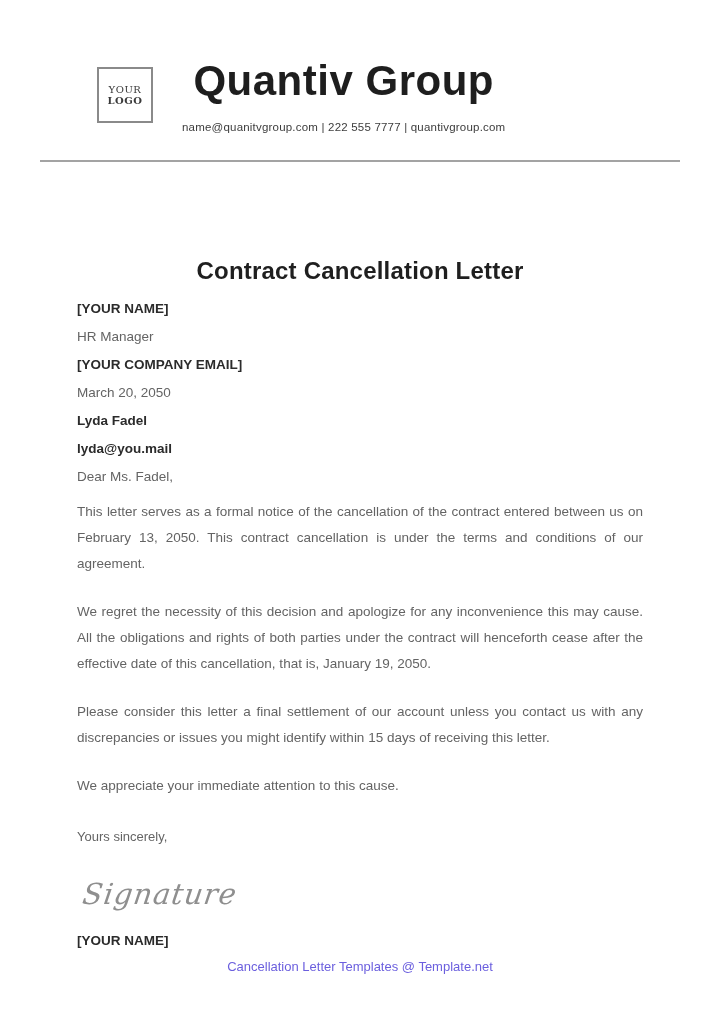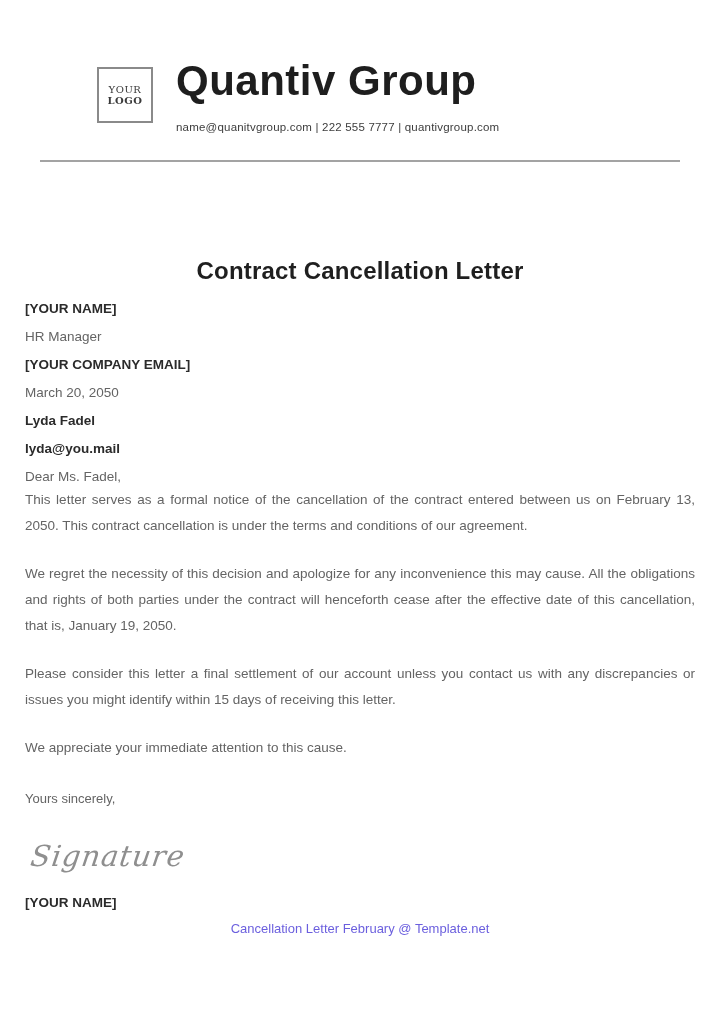--- a/index.html
+++ b/index.html
@@ -10,21 +10,22 @@
     overflow: hidden;
     position: relative;
   }
   .page { width: 720px; height: 1019px; background: #ffffff; }
 
   
   .letterhead {
     padding: 57px 0 0 97px;
     display: flex;
     align-items: center;
-    gap: 23px;
+    gap: 29px;
+    text-align: center;
   }
   .logo-box {
     width: 56px; height: 56px;
     border: 2px solid #8a8a8a;
     display: flex; flex-direction: column;
     align-items: center; justify-content: center;
     font-family: "DejaVu Serif", serif;
     color: #3a3a3a;
     flex: 0 0 auto;
   }
@@ -47,37 +48,37 @@
 
   
   .divider {
     height: 2px;
     background: #a3a3a3;
     border: none;
     margin: 27px 40px 0 40px;
   }
 
   
-  .letter-body { padding: 0 25px; }
+  .letter-body { padding: 0 77px; }
   .letter-title {
     margin: 95px 0 14px 0;
     text-align: center;
     font-size: 24px;
     font-weight: bold;
     color: #1f1f1f;
     letter-spacing: 0.2px;
   }
   .info-line {
     font-size: 13.5px;
     line-height: 20px;
     margin-bottom: 8px;
     color: #646464;
   }
   .info-line.bold { font-weight: bold; color: #2b2b2b; }
-  .salutation { margin-bottom: 0; }
+  .salutation { margin-bottom: 12px; }
   .para {
     font-size: 13.5px;
     line-height: 26px;
     color: #646464;
     text-align: justify;
     margin-bottom: 22px;
   }
   .para.last { margin-bottom: 28px; text-align: left; }
   .closing {
     font-size: 13px;
@@ -149,16 +150,16 @@
     <p class="closing">Yours sincerely,</p>
 
     <div>
       <span class="signature-script">Signature</span>
     </div>
 
     <p class="signoff-name">[YOUR NAME]</p>
   </main>
 
   <footer class="page-footer">
-    <a class="footer-link" style="color: rgb(107, 95, 222);">Cancellation Letter February @ Template.net</a>
+    <a class="footer-link" style="color: rgb(107, 95, 222);">Cancellation Letter Templates @ Template.net</a>
   </footer>
 
 </div>
 
 </body></html>

